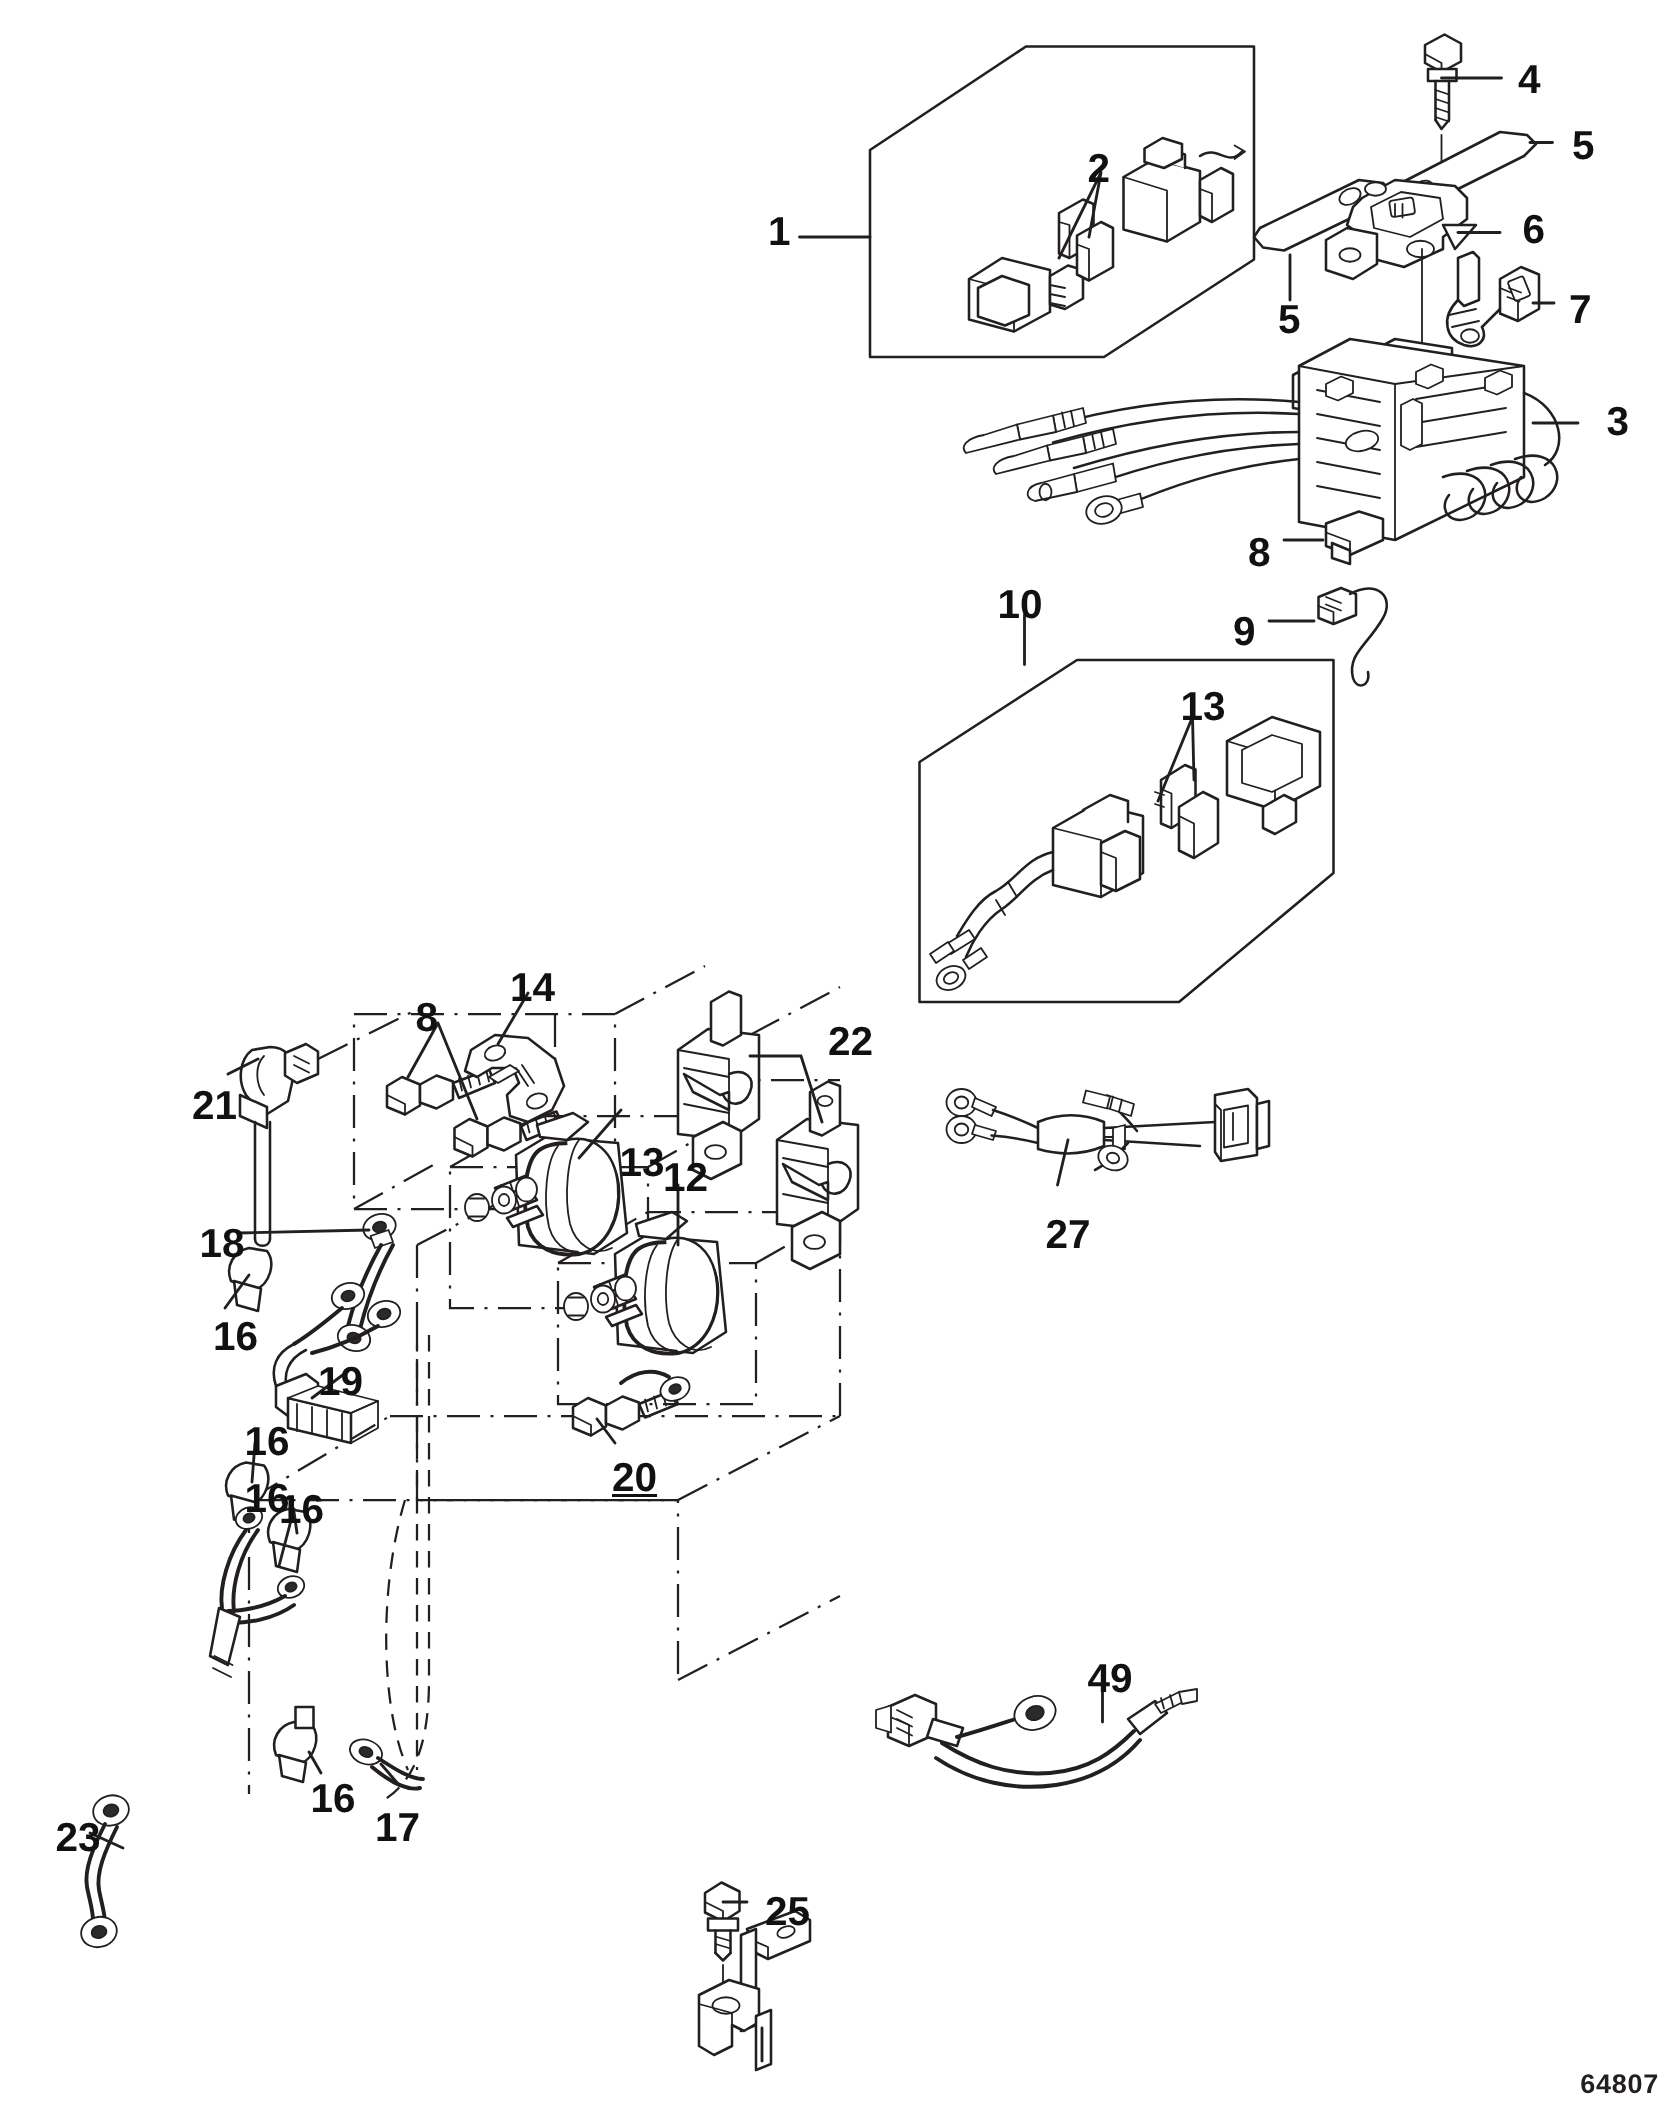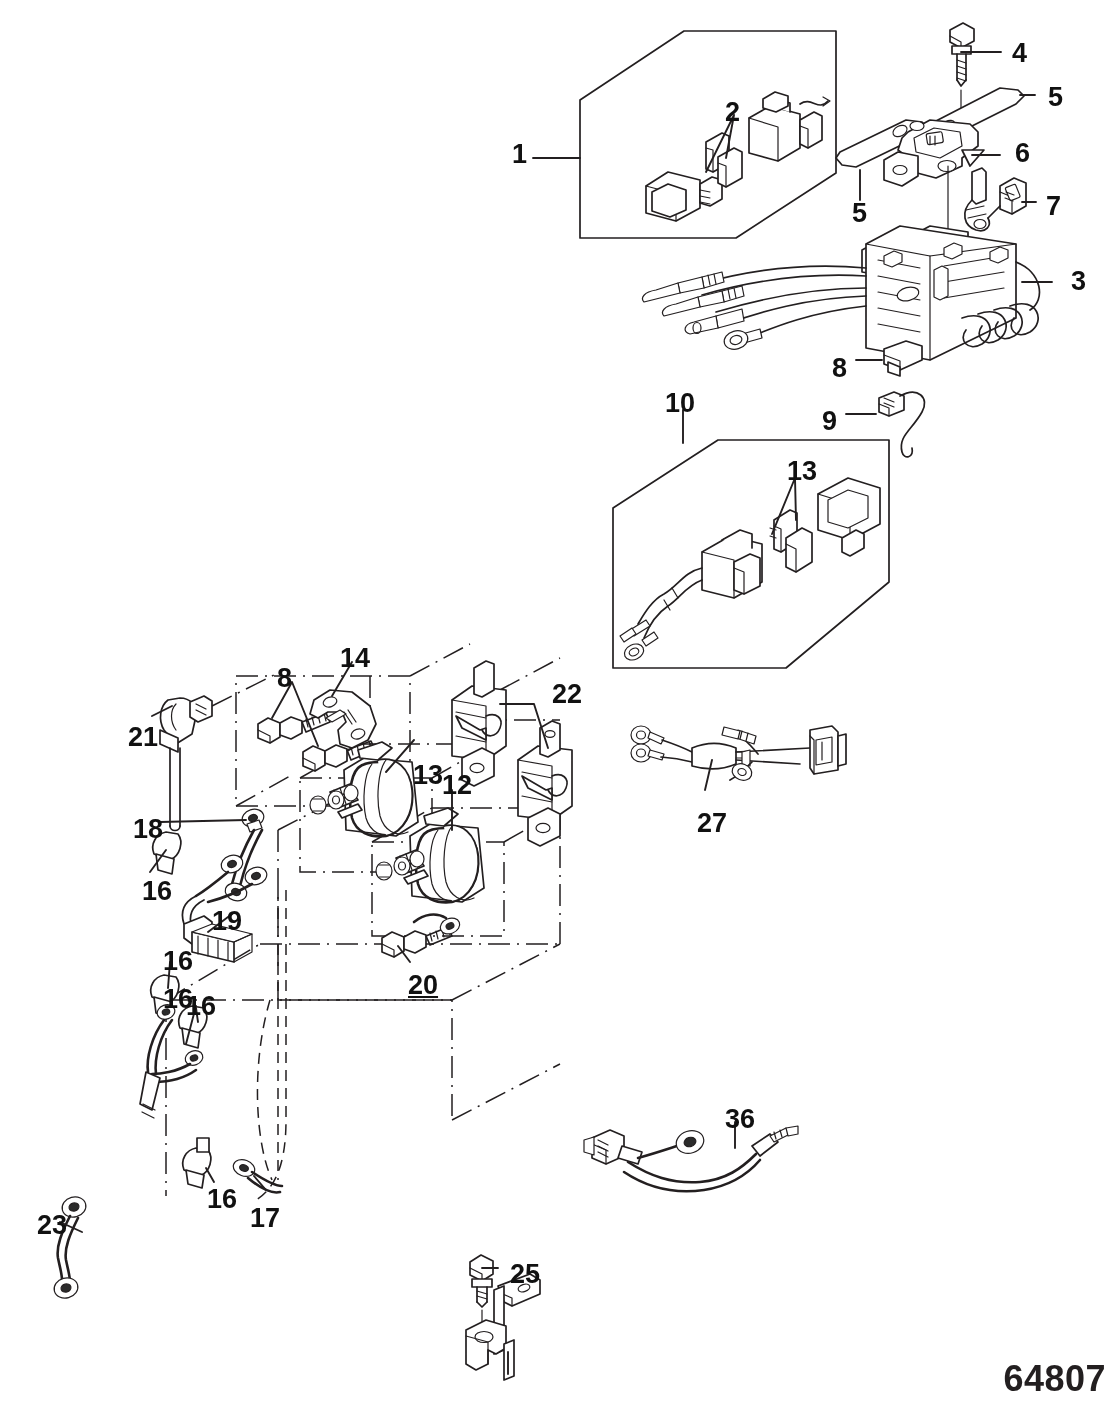--- a/index.html
+++ b/index.html
@@ -16,21 +16,21 @@
     line-height:1;
     white-space:nowrap;
     user-select:none;
   }
   #fignum{
     position:absolute;
     right:14px;
     bottom:10px;
     font-family:"Liberation Sans",sans-serif;
     font-weight:bold;
-    font-size:36px;
+    font-size:18px;
     color:#231f20;
     letter-spacing:.5px;
   }
 </style>
 </head>
 <body>
 
 <div id="stage">
 
 <svg id="art" viewBox="0 0 1120 1410" xmlns="http://www.w3.org/2000/svg">
@@ -568,19 +568,19 @@
       <div class="callout" style="left: 207px; top: 1186px;">16</div>
       <div class="callout" style="left: 250px; top: 1205px;">17</div>
       <div class="callout" style="left: 133px; top: 816px;">18</div>
       <div class="callout" style="left: 212px; top: 908px;">19</div>
       <div class="callout" style="left: 408px; top: 972px; text-decoration: underline;">20</div>
       <div class="callout" style="left: 128px; top: 708px; margin-top: 16px;">21</div>
       <div class="callout" style="left: 552px; top: 681px;">22</div>
       <div class="callout" style="left: 37px; top: 1212px;">23</div>
       <div class="callout" style="left: 495px; top: 1456px;">24</div>
       <div class="callout" style="left: 510px; top: 1261px; text-align: center;">25</div>
-      <div class="callout" style="left: 725px; top: 1106px;">36</div>
+      <div class="callout" style="left: 725px; top: 1106px;">49</div>
       <div class="callout" style="left: 697px; top: 810px;">27</div>
     </div>
 
 <div id="fignum">64807</div>
 
 </div>
 
 </body></html>

